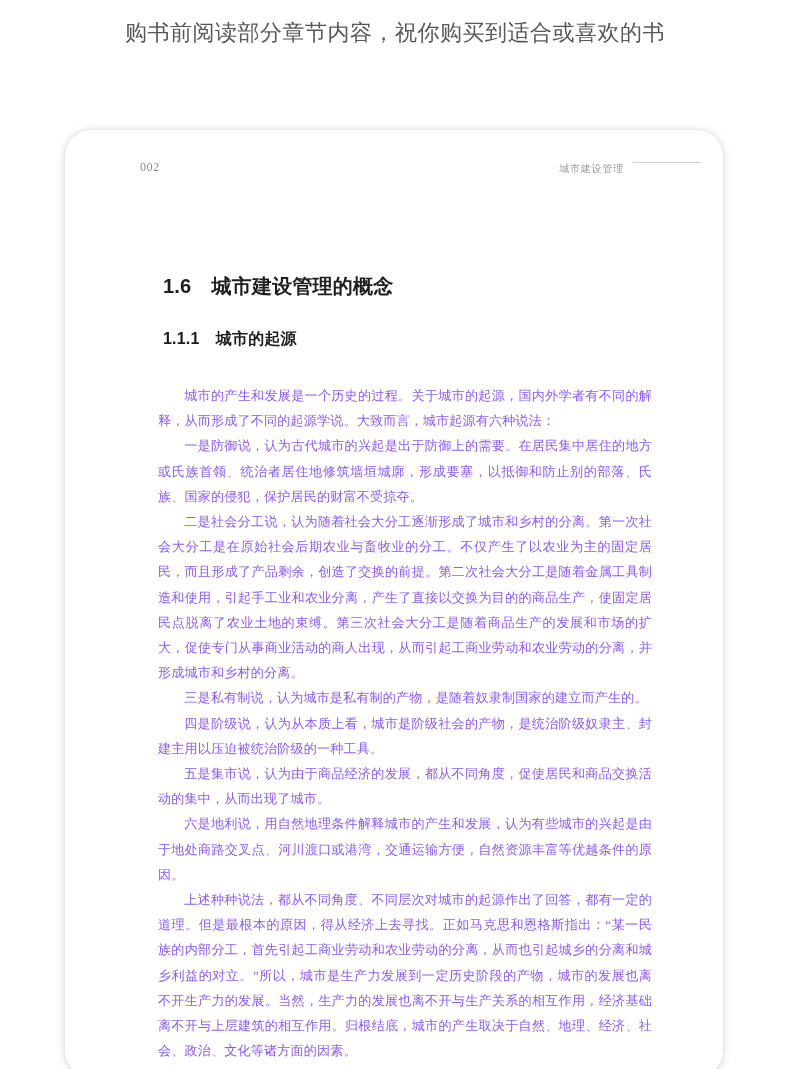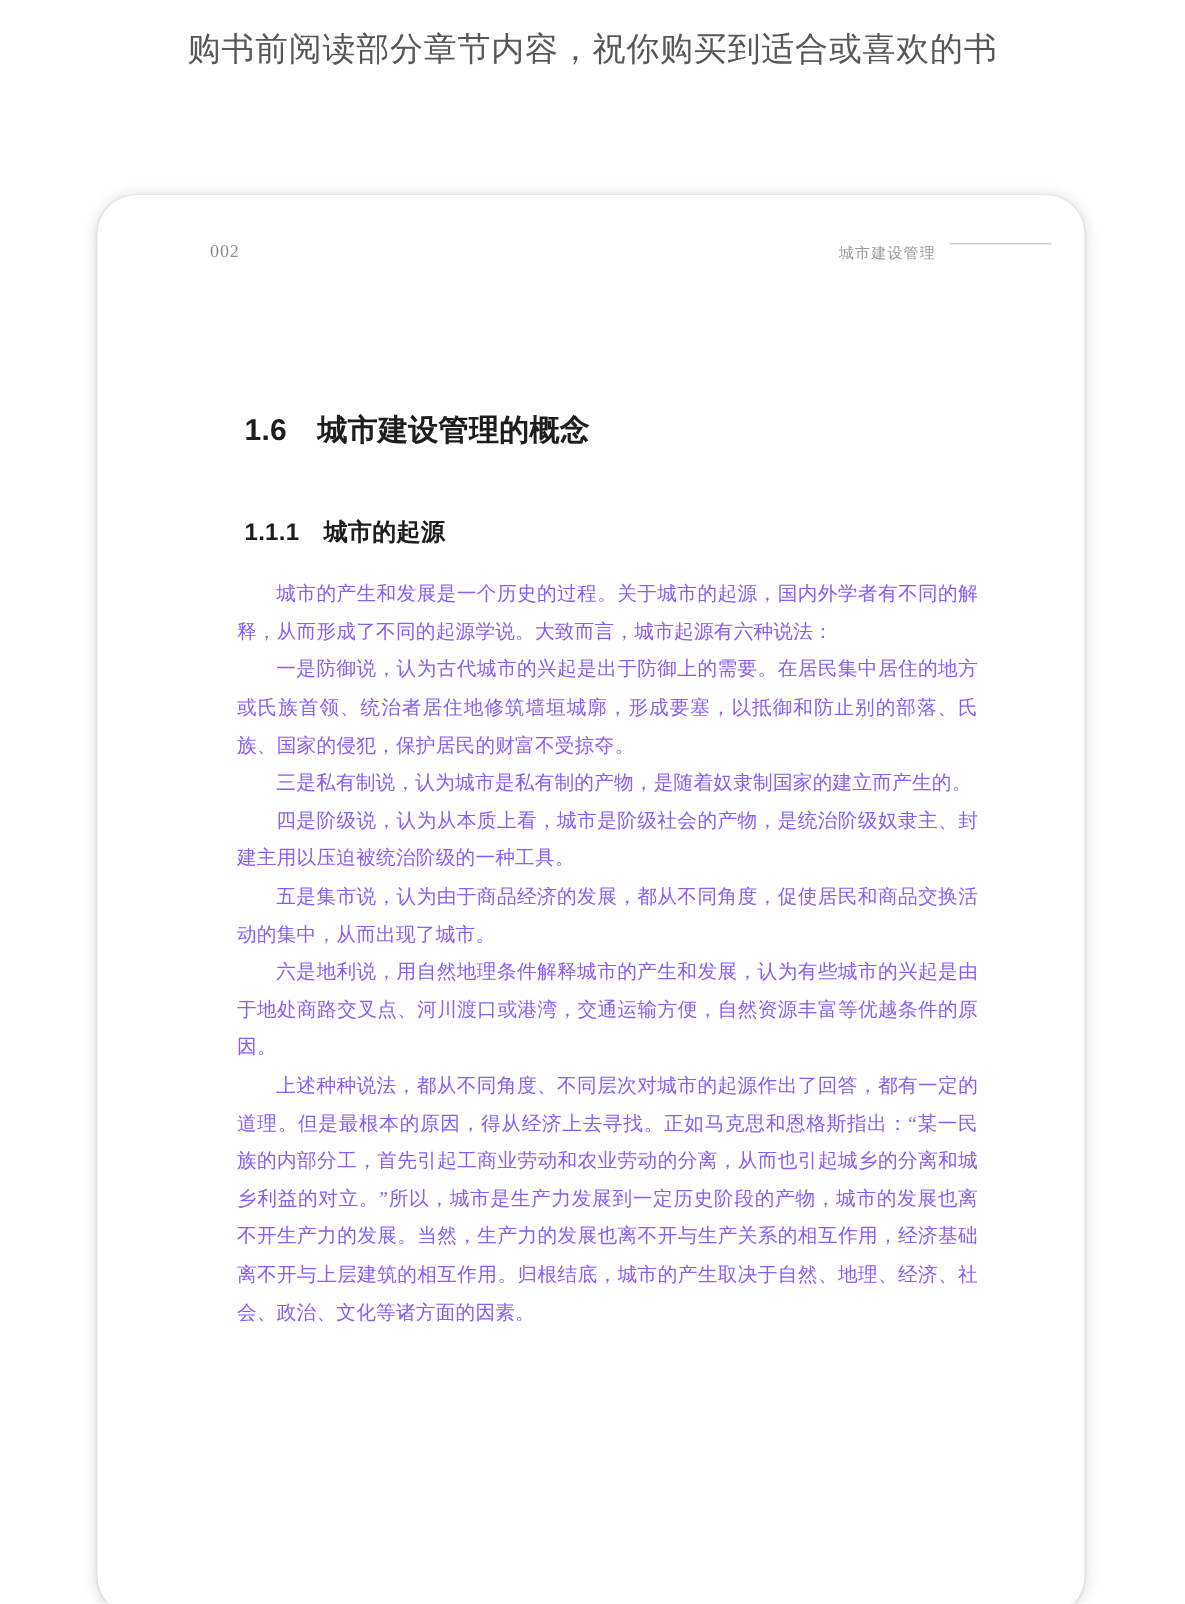--- a/index.html
+++ b/index.html
@@ -96,21 +96,21 @@
     font-family: "Liberation Sans", "DejaVu Sans", sans-serif;
     font-size: 20px;
     font-weight: 600;
     color: #1d1d1d;
     letter-spacing: 0.2px;
     white-space: nowrap;
   }
   .h-sub {
     position: absolute;
     left: 98px;
-    top: 215px;
+    top: 199px;
     font-family: "Liberation Sans", "DejaVu Sans", sans-serif;
     font-size: 16px;
     font-weight: 600;
     color: #1d1d1d;
     letter-spacing: 0.2px;
     white-space: nowrap;
   }
 
   
   .body-copy {
@@ -147,20 +147,21 @@
       <span class="running-rule"></span>
     </div>
   </div>
 
   <div class="h-sec">1.6　城市建设管理的概念</div>
   <div class="h-sub">1.1.1　城市的起源</div>
 
   <div class="body-copy">
     <p>城市的产生和发展是一个历史的过程。关于城市的起源，国内外学者有不同的解释，从而形成了不同的起源学说。大致而言，城市起源有六种说法：</p>
     <p>一是防御说，认为古代城市的兴起是出于防御上的需要。在居民集中居住的地方或氏族首领、统治者居住地修筑墙垣城廓，形成要塞，以抵御和防止别的部落、氏族、国家的侵犯，保护居民的财富不受掠夺。</p>
+    <p>二是社会分工说，认为随着社会大分工逐渐形成了城市和乡村的分离。第一次社会大分工是在原始社会后期农业与畜牧业的分工。不仅产生了以农业为主的固定居民，而且形成了产品剩余，创造了交换的前提。第二次社会大分工是随着金属工具制造和使用，引起手工业和农业分离，产生了直接以交换为目的的商品生产，使固定居民点脱离了农业土地的束缚。第三次社会大分工是随着商品生产的发展和市场的扩大，促使专门从事商业活动的商人出现，从而引起工商业劳动和农业劳动的分离，并形成城市和乡村的分离。</p>
     <p>三是私有制说，认为城市是私有制的产物，是随着奴隶制国家的建立而产生的。</p>
     <p>四是阶级说，认为从本质上看，城市是阶级社会的产物，是统治阶级奴隶主、封建主用以压迫被统治阶级的一种工具。</p>
     <p>五是集市说，认为由于商品经济的发展，都从不同角度，促使居民和商品交换活动的集中，从而出现了城市。</p>
     <p>六是地利说，用自然地理条件解释城市的产生和发展，认为有些城市的兴起是由于地处商路交叉点、河川渡口或港湾，交通运输方便，自然资源丰富等优越条件的原因。</p>
     <p>上述种种说法，都从不同角度、不同层次对城市的起源作出了回答，都有一定的道理。但是最根本的原因，得从经济上去寻找。正如马克思和恩格斯指出：“某一民族的内部分工，首先引起工商业劳动和农业劳动的分离，从而也引起城乡的分离和城乡利益的对立。”所以，城市是生产力发展到一定历史阶段的产物，城市的发展也离不开生产力的发展。当然，生产力的发展也离不开与生产关系的相互作用，经济基础离不开与上层建筑的相互作用。归根结底，城市的产生取决于自然、地理、经济、社会、政治、文化等诸方面的因素。</p>
   </div>
 
 </div>
 
 </body></html>

